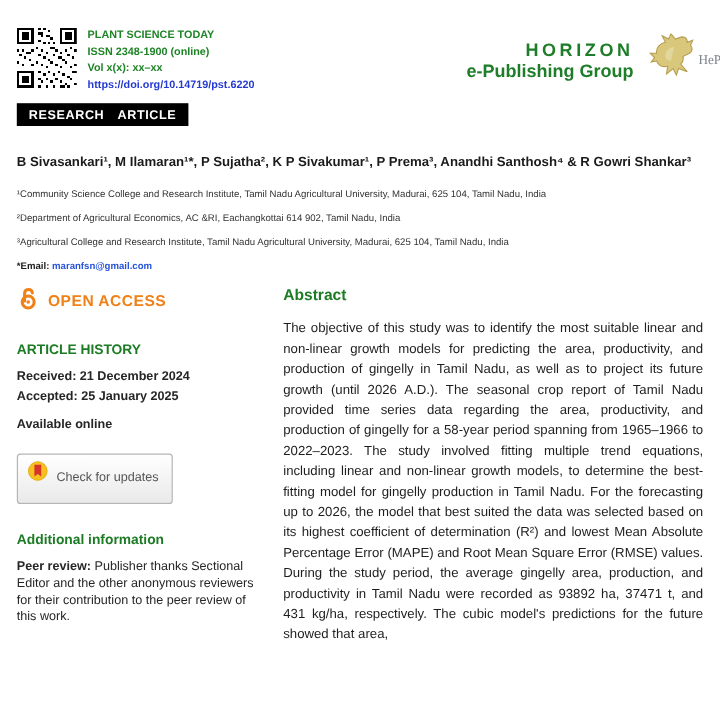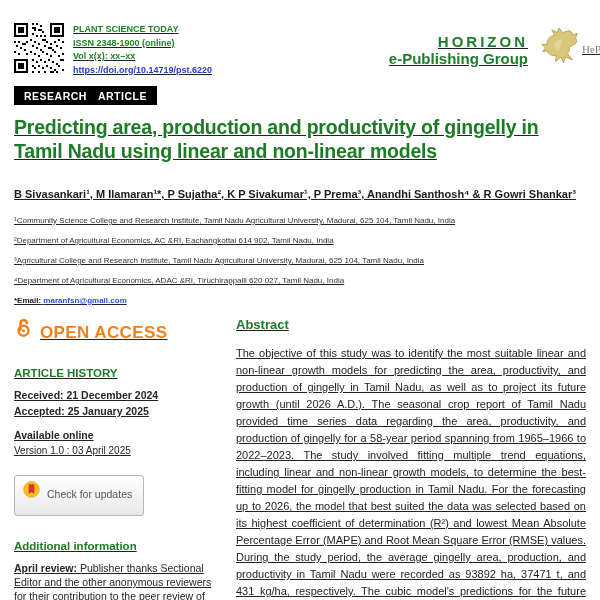--- a/index.html
+++ b/index.html
@@ -1,21 +1,21 @@
 <!DOCTYPE html>
 <html><head>
 <meta charset="utf-8">
 <style>
   html,body{margin:0;padding:0;}
   body{
     width:600px;height:600px;overflow:hidden;background:#fff;
     font-family:"Liberation Sans", sans-serif;color:#222;
     -webkit-font-smoothing:antialiased;
   }
-  .page{padding:22px 14px 0 14px;box-sizing:border-box;width:600px;height:600px;position:relative;text-decoration:underline;}
+  .page{padding:22px 14px 0 14px;box-sizing:border-box;width:600px;height:600px;position:relative;}
 
   
   .masthead{display:flex;justify-content:space-between;align-items:flex-start;}
   .masthead-left{display:flex;gap:9px;}
   .qr{width:50px;height:52px;flex:0 0 auto;}
   .journal-meta{font-size:9px;font-weight:bold;color:#1e8426;line-height:13.5px;padding-top:1px;}
   .j-doi{color:#2438d2;text-decoration:none;display:block;}
   .masthead-right{display:flex;align-items:center;gap:10px;padding-top:6px;padding-right:2px;}
   .pub-name{text-align:right;color:#1e7d28;font-weight:bold;font-size:15px;line-height:17px;}
   .pub-name .l1{letter-spacing:3px;}
@@ -31,22 +31,22 @@
   .affils{margin-top:16px;}
   .affil{font-size:8px;color:#333;margin-bottom:11px;}
   .email-line{margin-top:4px;font-size:8px;font-weight:bold;color:#1b1b1b;}
   .email-line a{color:#2653d8;text-decoration:none;font-weight:bold;}
 
   
   .columns{display:flex;margin-top:12px;}
   aside{width:206px;flex:0 0 auto;}
   main{flex:1;margin-left:16px;}
 
-  .oa-row{display:flex;align-items:flex-end;gap:7px;color:#f08018;font-weight:bold;
-    font-size:17px;letter-spacing:.4px;}
+  .oa-row{display:flex;align-items:center;gap:7px;color:#f08018;font-weight:bold;
+    font-size:13px;letter-spacing:.4px;}
   .side-h{color:#1c7b24;font-size:11.5px;font-weight:bold;margin:24px 0 0;}
   .hist{font-size:10.5px;font-weight:bold;color:#262626;line-height:16px;}
   .hist.first{margin-top:8px;}
   .hist.gap{margin-top:8px;}
   .hist.normal{font-weight:normal;font-size:10px;}
   .updates-btn{margin-top:16px;display:inline-flex;align-items:flex-end;gap:7px;
     padding:5px 11px 15px 8px;border:1px solid #b5b5b5;border-radius:3px;
     background:linear-gradient(#ffffff,#e9e9e9);font-size:10.5px;color:#555;
     font-family:"Liberation Sans", sans-serif;cursor:pointer;}
   .side-p{font-size:10.5px;line-height:14px;color:#262626;margin:9px 0 0;}
@@ -95,29 +95,27 @@
             <path fill="#fff" opacity=".25" d="M26 12c-5 1-8 4-8 8 0 3 2 5 5 5z"></path>
           </svg>
         </span>
         <div class="pub-abbr">HePG</div>
       </div>
     </div>
   </header>
 
   <div class="badge">RESEARCH ARTICLE</div>
 
-  <h1 class="title">Predicting area, production and productivity of gingelly in Tamil Nadu using linear and non-linear models</h1>
 
   <div class="authors">B Sivasankari¹, M Ilamaran¹*, P Sujatha², K P Sivakumar¹, P Prema³, Anandhi Santhosh⁴ &amp; R Gowri Shankar³</div>
 
   <div class="affils">
     <div class="affil">¹Community Science College and Research Institute, Tamil Nadu Agricultural University, Madurai, 625 104, Tamil Nadu, India</div>
     <div class="affil">²Department of Agricultural Economics, AC &amp;RI, Eachangkottai 614 902, Tamil Nadu, India</div>
     <div class="affil">³Agricultural College and Research Institute, Tamil Nadu Agricultural University, Madurai, 625 104, Tamil Nadu, India</div>
-    <div class="affil">⁴Department of Agricultural Economics, ADAC &amp;RI, Tiruchirappalli 620 027, Tamil Nadu, India</div>
   </div>
 
   <div class="email-line">
     <span>*Email:</span>
     <a href="#">maranfsn@gmail.com</a>
   </div>
 
   <div class="columns">
 
     <aside>
@@ -129,37 +127,36 @@
             <path d="M8.2 16v-8c0-5.5 7.6-5.5 8.2-0.6" fill="none" stroke="#f08018" stroke-width="3.2" stroke-linecap="round"></path>
           </svg>
         </span>
         <span>OPEN ACCESS</span>
       </div>
 
       <h3 class="side-h">ARTICLE HISTORY</h3>
       <div class="hist first">Received: 21 December 2024</div>
       <div class="hist">Accepted: 25 January 2025</div>
       <div class="hist gap">Available online</div>
-      <div class="hist normal">Version 1.0 : 03 April 2025</div>
 
       <button class="updates-btn">
         <span>
           <svg viewBox="0 0 24 24" width="17" height="17">
             <circle cx="12" cy="12" r="11" fill="#f6c01f"></circle>
             <circle cx="12" cy="12" r="11" fill="none" stroke="#e0a90e" stroke-width="1"></circle>
             <path d="M8 4.5h8v14l-4-3-4 3z" fill="#d6342a"></path>
           </svg>
         </span>
         <span>Check for updates</span>
       </button>
 
       <h3 class="side-h">Additional information</h3>
 
       <p class="side-p">
-        <b>April review:</b><span> Publisher thanks Sectional Editor and the other anonymous reviewers for their contribution to the peer review of this work.</span>
+        <b>Peer review:</b><span> Publisher thanks Sectional Editor and the other anonymous reviewers for their contribution to the peer review of this work.</span>
       </p>
 
       
     </aside>
 
     <main>
       <h2 class="abs-h">Abstract</h2>
       <p class="abs-p">The objective of this study was to identify the most suitable linear and non-linear growth models for predicting the area, productivity, and production of gingelly in Tamil Nadu, as well as to project its future growth (until 2026 A.D.). The seasonal crop report of Tamil Nadu provided time series data regarding the area, productivity, and production of gingelly for a 58-year period spanning from 1965–1966 to 2022–2023. The study involved fitting multiple trend equations, including linear and non-linear growth models, to determine the best-fitting model for gingelly production in Tamil Nadu. For the forecasting up to 2026, the model that best suited the data was selected based on its highest coefficient of determination (R²) and lowest Mean Absolute Percentage Error (MAPE) and Root Mean Square Error (RMSE) values. During the study period, the average gingelly area, production, and productivity in Tamil Nadu were recorded as 93892 ha, 37471 t, and 431 kg/ha, respectively. The cubic model's predictions for the future showed that area,</p>
     </main>
 

